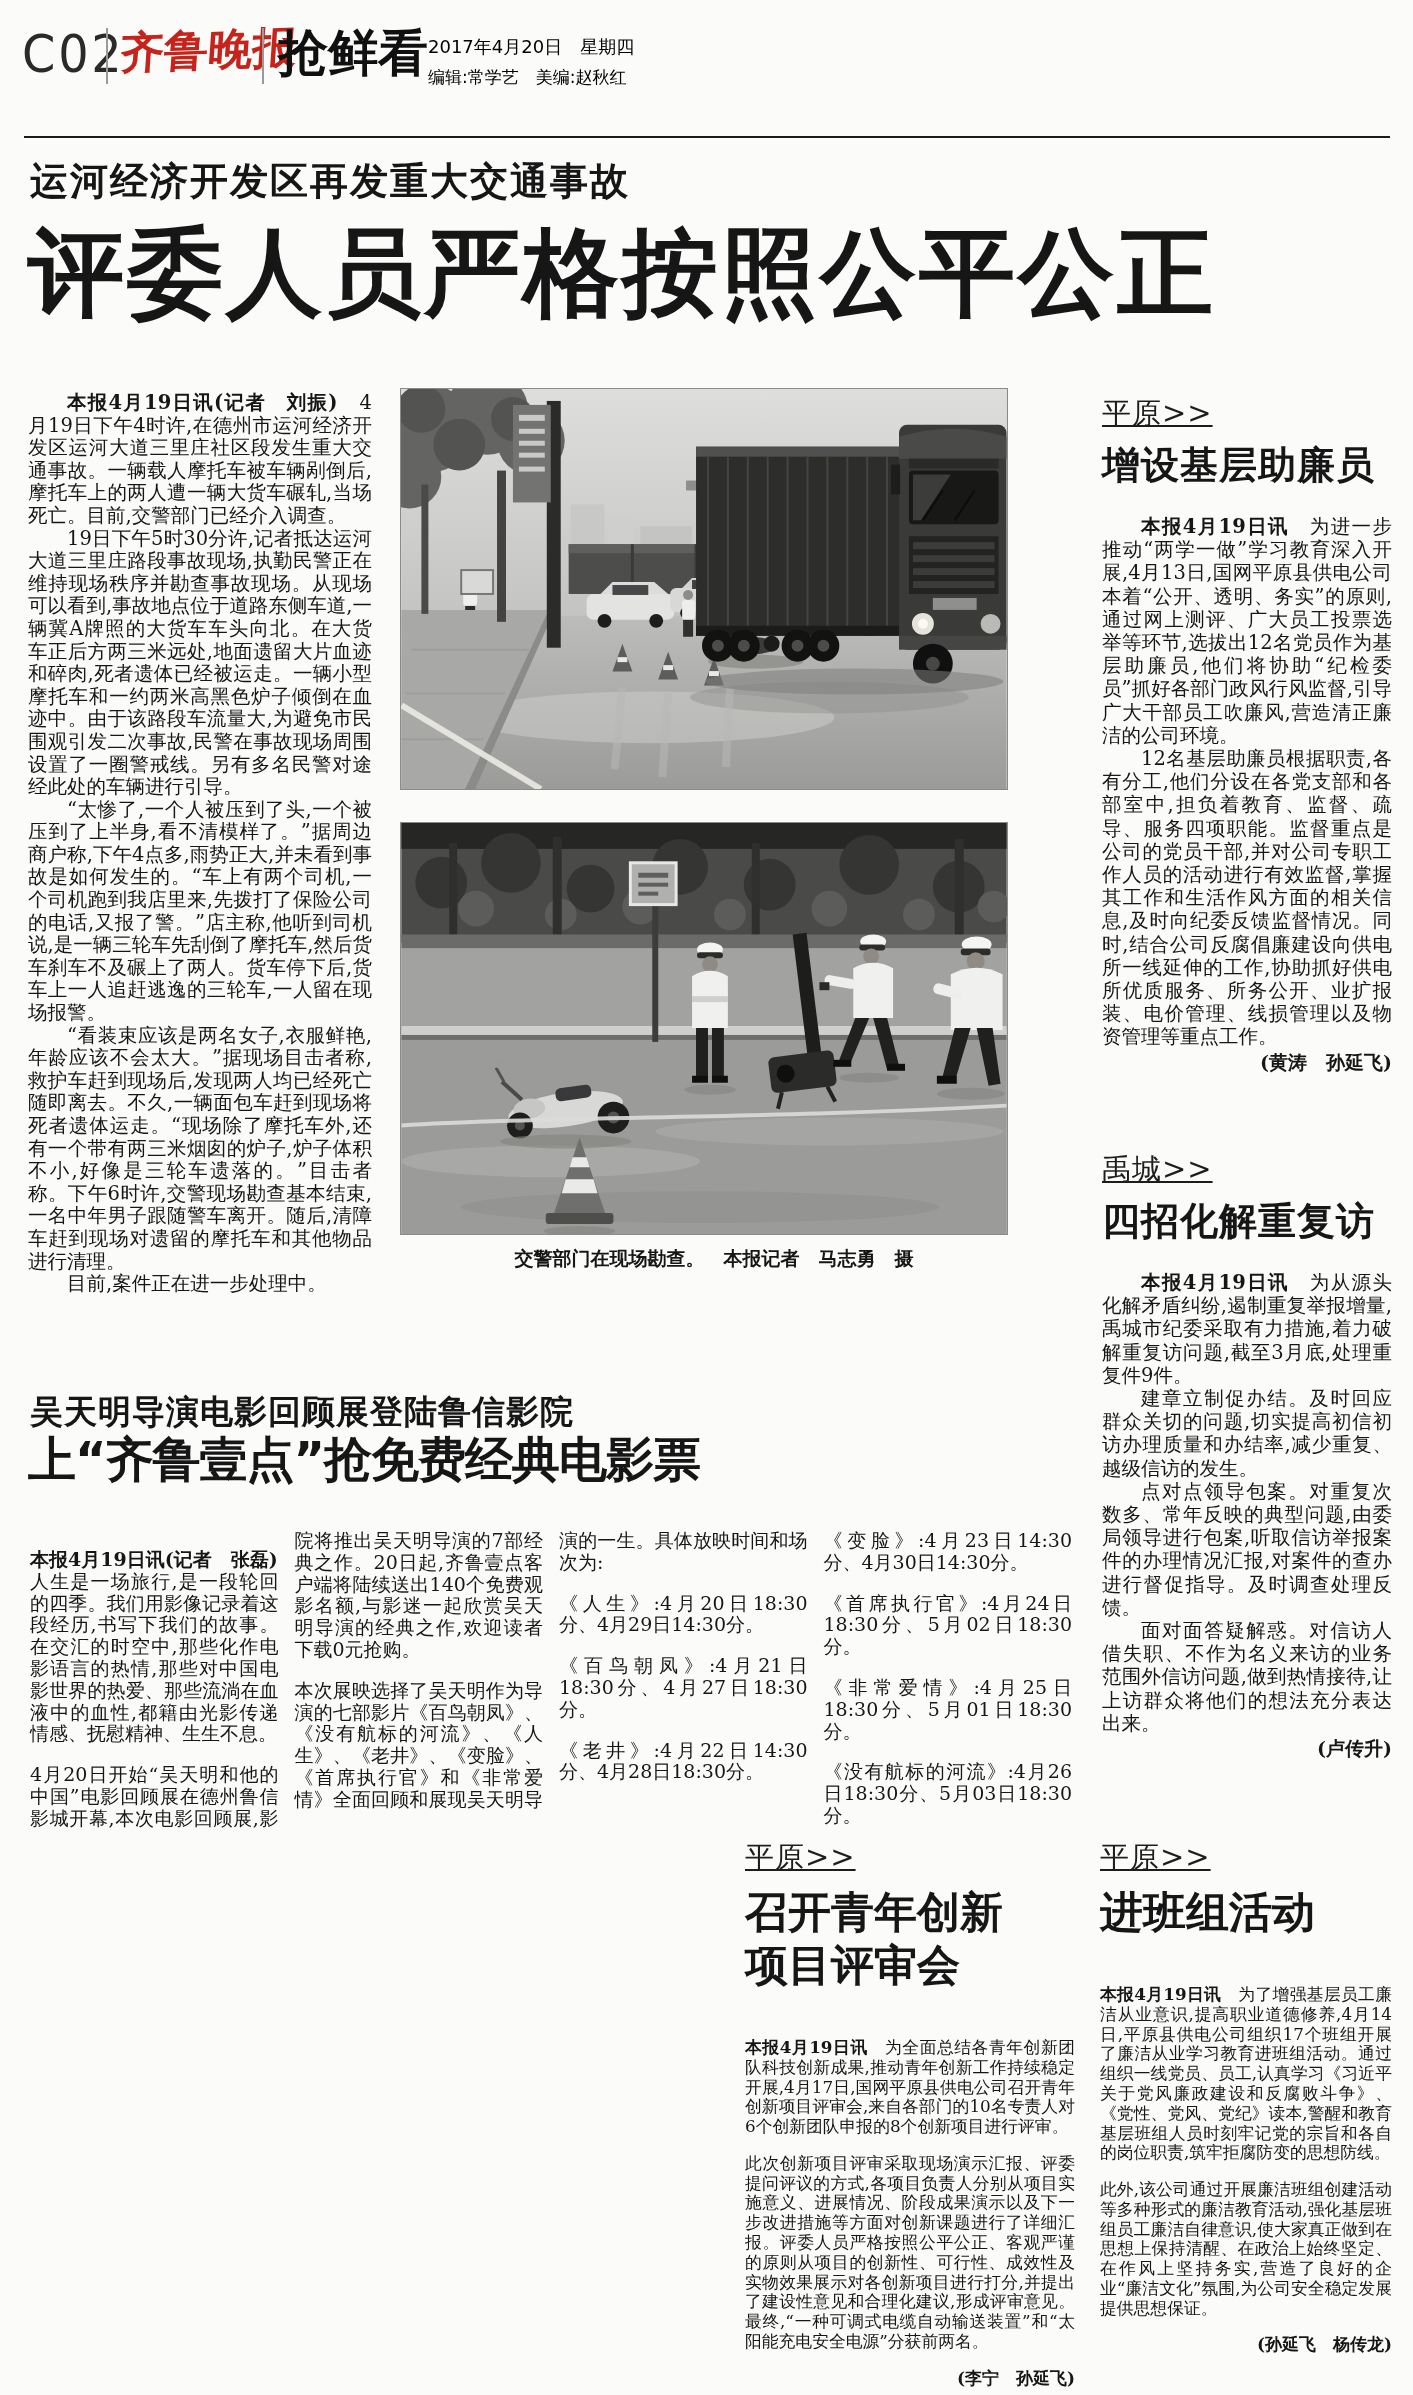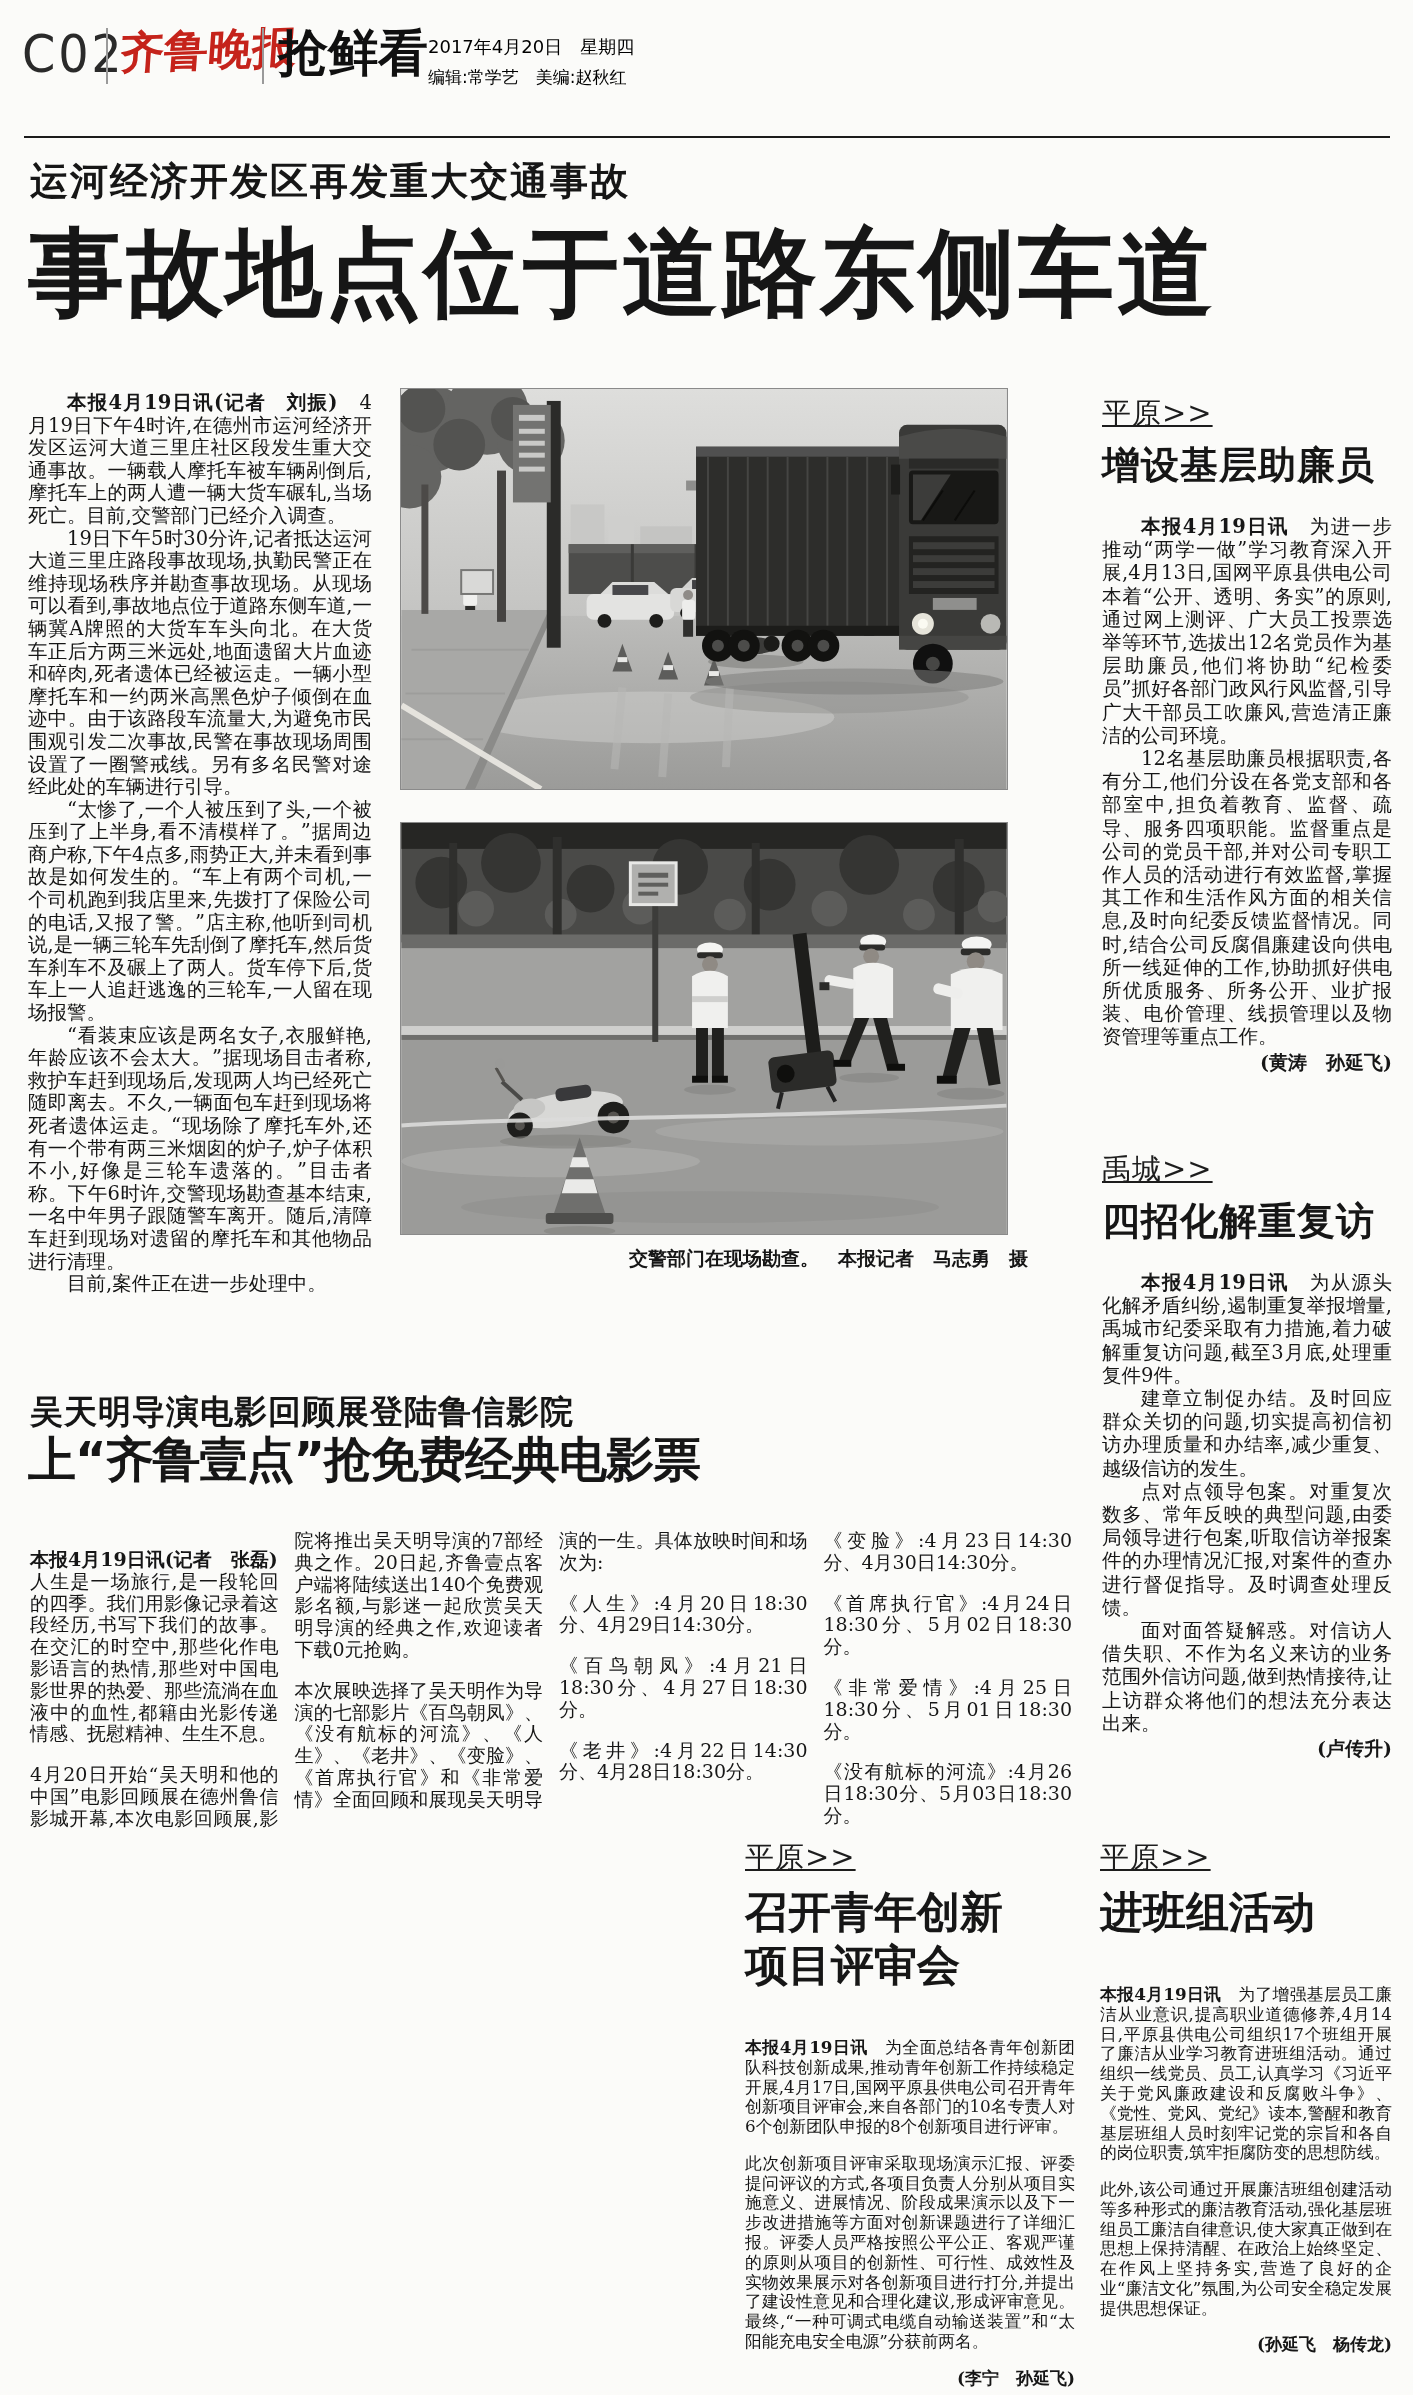--- a/index.html
+++ b/index.html
@@ -22,21 +22,21 @@
   
   .kicker{left:30px;top:156px;font-size:38px;font-weight:800;letter-spacing:2px;}
   .lead-headline{left:28px;top:210px;font-size:96px;font-weight:900;letter-spacing:3px;white-space:nowrap;}
   .lead-body{left:28px;top:392px;width:344px;font-size:19.5px;line-height:22.6px;text-align:justify;}
   .lead-body p,.body p{margin:0;text-indent:2em;}
   .lead-body b,.body b{font-weight:bold;}
   .photo{border:1px solid #8a8a8a;background:#d5d5d3;box-sizing:border-box;}
   .photo1{left:400px;top:388px;width:608px;height:402px;}
   .photo2{left:400px;top:822px;width:608px;height:413px;}
   .photo svg{display:block;width:100%;height:100%;}
-  .photo-caption{left:400px;top:1246px;width:628px;text-align:right;font-size:19px;font-weight:700;}
+  .photo-caption{left:400px;top:1246px;width:628px;text-align:center;font-size:19px;font-weight:700;}
 
   
   .sb{width:290px;}
   .region-label{font-size:29px;letter-spacing:1px;color:#1d1d1d;text-decoration:underline;}
   .sb-headline{margin-top:6px;font-size:38px;font-weight:900;letter-spacing:1px;
                font-family:"DejaVu Sans","Liberation Sans",sans-serif;}
   .body{font-size:19.5px;line-height:23.2px;text-align:justify;}
   .sb .body{margin-top:24px;}
   .byline{text-align:right;font-weight:bold;font-size:19px;margin-top:2px;}
   .sb1{left:1102px;top:394px;}
@@ -67,21 +67,21 @@
   <div class="abs masthead">齐鲁晚报</div>
   <div class="abs vline" style="left:262px;"></div>
   <div class="abs section-name sans">抢鲜看</div>
   <div class="abs header-meta sans">
     <div class="date">2017年4月20日　星期四</div>
     <div class="staff">编辑:常学艺　美编:赵秋红</div>
   </div>
   <div class="abs top-rule"></div>
 
   <div class="abs kicker sans">运河经济开发区再发重大交通事故</div>
-  <div class="abs lead-headline sans">事故地点位于道路东侧车道</div>
+  <div class="abs lead-headline sans">评委人员严格按照公平公正</div>
 
   <div class="abs lead-body">
     <p><b>本报4月19日讯(记者　刘振)</b><span>　4月19日下午4时许,在德州市运河经济开发区运河大道三里庄社区段发生重大交通事故。一辆载人摩托车被车辆剐倒后,摩托车上的两人遭一辆大货车碾轧,当场死亡。目前,交警部门已经介入调查。</span></p>
     <p>19日下午5时30分许,记者抵达运河大道三里庄路段事故现场,执勤民警正在维持现场秩序并勘查事故现场。从现场可以看到,事故地点位于道路东侧车道,一辆冀A牌照的大货车车头向北。在大货车正后方两三米远处,地面遗留大片血迹和碎肉,死者遗体已经被运走。一辆小型摩托车和一约两米高黑色炉子倾倒在血迹中。由于该路段车流量大,为避免市民围观引发二次事故,民警在事故现场周围设置了一圈警戒线。另有多名民警对途经此处的车辆进行引导。</p>
     <p>“太惨了,一个人被压到了头,一个被压到了上半身,看不清模样了。”据周边商户称,下午4点多,雨势正大,并未看到事故是如何发生的。“车上有两个司机,一个司机跑到我店里来,先拨打了保险公司的电话,又报了警。”店主称,他听到司机说,是一辆三轮车先刮倒了摩托车,然后货车刹车不及碾上了两人。货车停下后,货车上一人追赶逃逸的三轮车,一人留在现场报警。</p>
     <p>“看装束应该是两名女子,衣服鲜艳,年龄应该不会太大。”据现场目击者称,救护车赶到现场后,发现两人均已经死亡随即离去。不久,一辆面包车赶到现场将死者遗体运走。“现场除了摩托车外,还有一个带有两三米烟囱的炉子,炉子体积不小,好像是三轮车遗落的。”目击者称。下午6时许,交警现场勘查基本结束,一名中年男子跟随警车离开。随后,清障车赶到现场对遗留的摩托车和其他物品进行清理。</p>
     <p>目前,案件正在进一步处理中。</p>
   </div>
 
   <div class="abs photo photo1">

